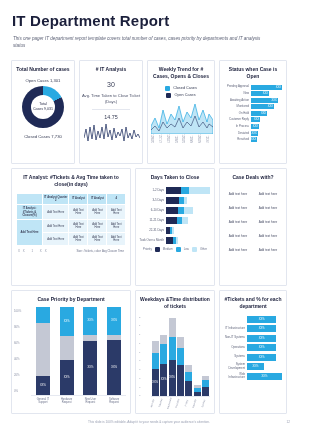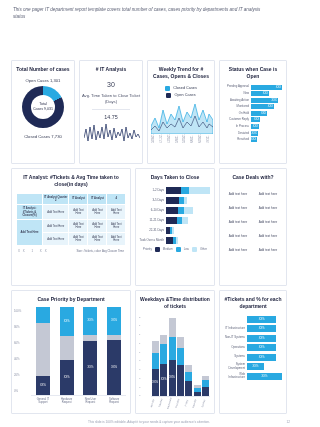--- a/index.html
+++ b/index.html
@@ -146,20 +146,21 @@
             font-size:3.2px; color:#9aa0b3; }
   .pageno { position:absolute; right:8px; bottom:3px; font-size:3.2px; color:#9aa0b3; }
 
   svg { display:block; }
 </style>
 </head>
 <body>
 
 <div class="page">
 
+  <div class="title">IT Department Report</div>
   <div class="subtitle">This one pager IT department report template covers total number of cases, cases priority by departments and IT analysis status</div>
 
   <div class="card r1 c1">
     <div class="card-title">Total Number of cases</div>
     <div class="stat-line">Open Cases 1,301</div>
     <div class="donut-wrap">
       <div class="donut">
         <div class="donut-label">
           <span>Total</span>
           <span>Cases 9,031</span>

